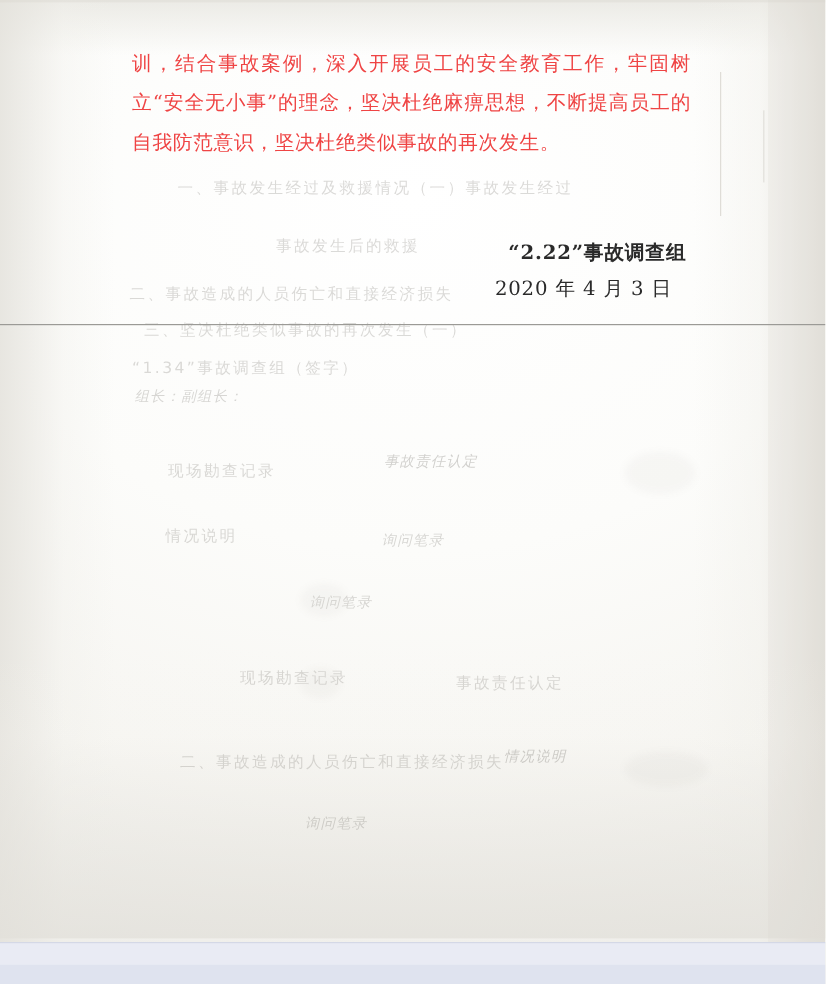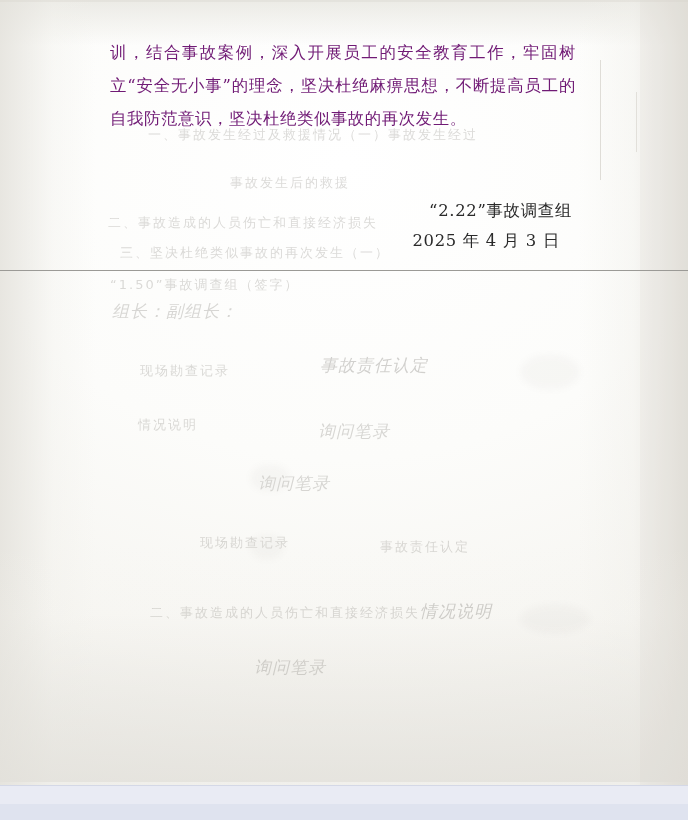--- a/index.html
+++ b/index.html
@@ -69,21 +69,21 @@
     width: 1px; height: 60px;
     background: rgba(205,201,193,0.5);
   }
 
   
   .doc-body {
     position: absolute;
     left: 110px;
     top: 36px;
     width: 466px;
-    color: #701a75;
+    color: #ef4444;
     font-size: 16.4px;
     line-height: 33px;
     letter-spacing: 0.6px;
     text-align: justify;
     font-family: "DejaVu Serif", serif;
   }
   .doc-body p {
     margin: 0;
     text-align: justify;
     text-justify: inter-ideograph;
@@ -95,56 +95,56 @@
     top: 196px;
     width: 466px;
     color: #2a2a2a;
     font-size: 16.4px;
     line-height: 30px;
     letter-spacing: 0.7px;
     text-align: right;
     font-family: "DejaVu Serif", serif;
   }
   .signature-block div { margin: 0; }
-  .sig-line-1 { padding-right: 4px; }
+  .sig-line-1 { padding-right: 4px; font-weight: bold; }
   .sig-line-2 { padding-right: 16px; }
 
   
   .page-separator {
     position: absolute;
     left: 0;
     top: 270px;
     width: 688px;
     height: 1px;
     background: #9b9a96;
   }
 
   
   .bleed-layer {
     position: absolute;
     left: 0;
-    top: 104px;
+    top: 126px;
     width: 631px;
     height: 600px;
     opacity: 0.30;
     filter: blur(0.4px);
     color: #8d8a84;
     font-family: "DejaVu Sans", sans-serif;
   }
   .bleed {
     position: absolute;
     white-space: nowrap;
     color: #8b8882;
     font-size: 13px;
     letter-spacing: 2px;
   }
   .bleed.hand {
     font-family: "DejaVu Serif", serif;
     font-style: italic;
-    font-size: 17px;
+    font-size: 12px;
     color: #83807a;
     letter-spacing: 1px;
   }
   .bleed.dark {
     color: #6f6c66;
   }
   .smudge {
     position: absolute;
     border-radius: 50%;
     background: rgba(150,146,138,0.18);
@@ -184,21 +184,21 @@
   <div class="scan-streak" style="left:0; top:0; width:688px; height:2px;"></div>
   <div class="scan-streak" style="left:640px; top:0; width:48px; height:820px; opacity:0.5;"></div>
   <div class="fold-line"></div>
   <div class="fold-line2"></div>
 
   <div class="bleed-layer">
     <span class="bleed" style="left:148px; top:22px;">一、事故发生经过及救援情况（一）事故发生经过</span>
     <span class="bleed" style="left:230px; top:70px;text-align:center;">事故发生后的救援</span>
     <span class="bleed" style="left:108px; top:110px;">二、事故造成的人员伤亡和直接经济损失</span>
     <span class="bleed" style="left:120px; top:140px;">三、坚决杜绝类似事故的再次发生（一）</span>
-    <span class="bleed" style="left:110px; top:172px;">“1.50”事故调查组（签字）</span>
+    <span class="bleed" style="left:110px; top:172px;">“1.34”事故调查组（签字）</span>
     <span class="bleed hand" style="left:112px; top:196px;">组长：副组长：</span>
     <span class="bleed" style="left:140px; top:258px;">现场勘查记录</span>
     <span class="bleed hand dark" style="left:320px; top:250px;">事故责任认定</span>
     <span class="bleed" style="left:138px; top:312px;">情况说明</span>
     <span class="bleed hand" style="left:318px; top:316px;">询问笔录</span>
     <span class="bleed hand" style="left:258px; top:368px;">询问笔录</span>
     <span class="bleed" style="left:200px; top:430px;">现场勘查记录</span>
     <span class="bleed" style="left:380px; top:434px;">事故责任认定</span>
     <span class="bleed" style="left:150px; top:500px;">二、事故造成的人员伤亡和直接经济损失</span>
     <span class="bleed hand dark" style="left:420px; top:496px;">情况说明</span>
@@ -209,21 +209,21 @@
     <div class="smudge" style="left:250px; top:430px; width:34px; height:26px;"></div>
     <div class="smudge" style="left:520px; top:500px; width:70px; height:30px;"></div>
   </div>
 
   <div class="doc-body">
     <p>训，结合事故案例，深入开展员工的安全教育工作，牢固树立“安全无小事”的理念，坚决杜绝麻痹思想，不断提高员工的自我防范意识，坚决杜绝类似事故的再次发生。</p>
   </div>
 
   <div class="signature-block">
     <div class="sig-line-1">“2.22”事故调查组</div>
-    <div class="sig-line-2">2025 年 4 月 3 日</div>
+    <div class="sig-line-2">2020 年 4 月 3 日</div>
   </div>
 
   <div class="page-separator"></div>
 
   <div class="viewer-strip">
     <div class="viewer-strip-inner"></div>
   </div>
 
 </div>
 

